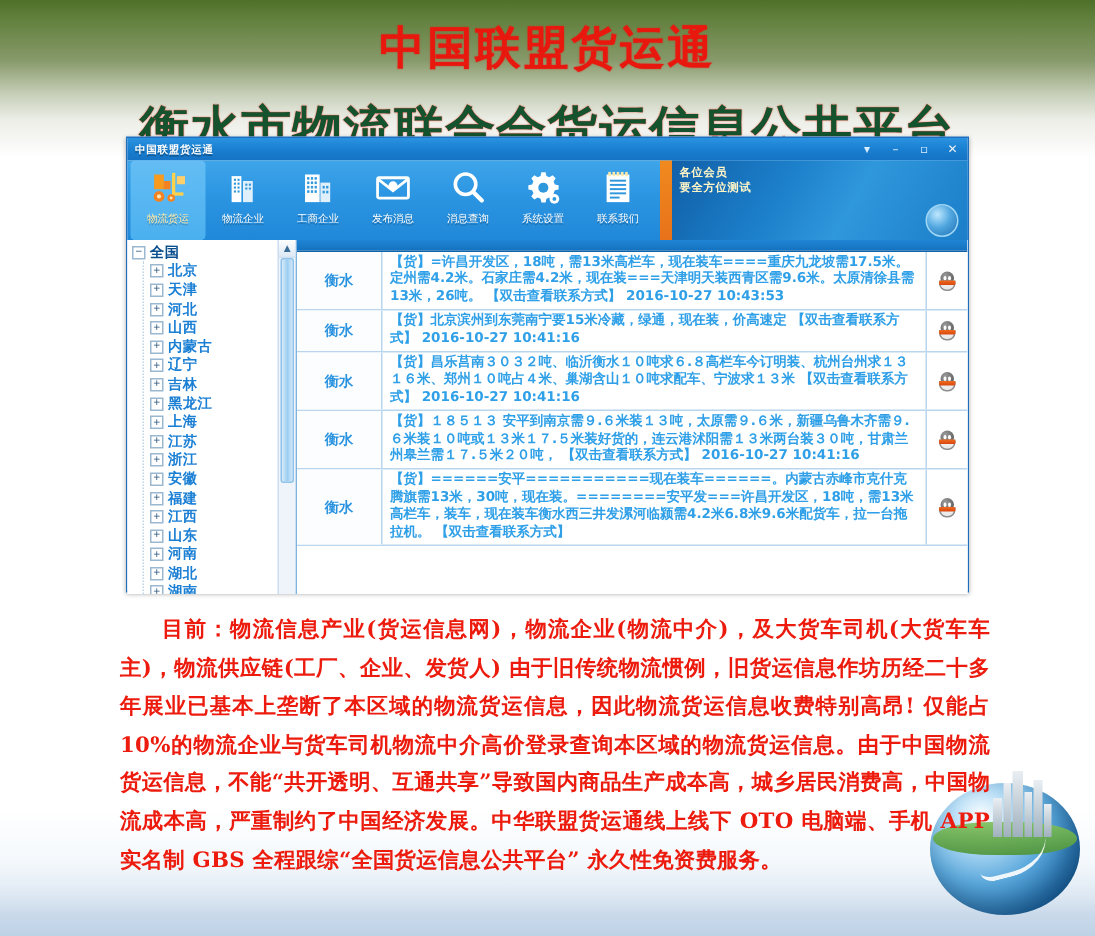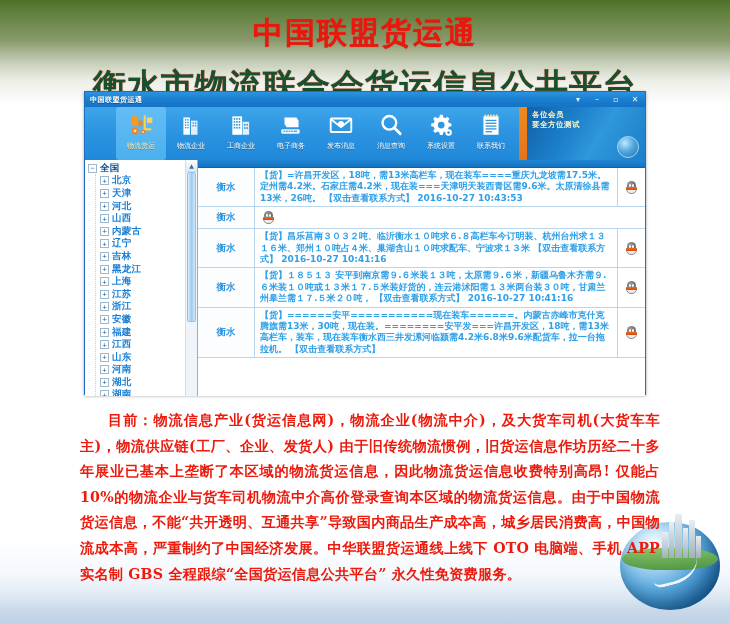--- a/index.html
+++ b/index.html
@@ -61,21 +61,21 @@
     font-size:8px;color:#dbeeff;
   }
   .wbtn.close{color:#f2f2f2;}
 
   
   #toolbar{
     height:53px;width:100%;box-sizing:border-box;display:flex;
     background:linear-gradient(to bottom,#3ea5ea 0%,#2c95e2 45%,#2088d8 100%);
     position:relative;
   }
-  .tb-items{display:flex;flex:0 0 auto;padding-left:2px;margin-left:29px;}
+  .tb-items{display:flex;flex:0 0 auto;padding-left:2px;}
   .tb-item{
     width:50px;height:53px;box-sizing:border-box;
     display:flex;flex-direction:column;align-items:center;justify-content:flex-start;
     padding-top:3px;
   }
   .tb-item.active{
     background:linear-gradient(to bottom,#64bdf4 0%,#4bb0ef 100%);
     border-radius:3px;
   }
   .tb-icon{height:30px;display:flex;align-items:center;justify-content:center;}
@@ -298,34 +298,20 @@
               <rect x="17" y="11" width="1.4" height="1.6" fill="#2f97dc"></rect>
               <rect x="14.8" y="14" width="1.4" height="1.6" fill="#2f97dc"></rect>
               <rect x="17" y="14" width="1.4" height="1.6" fill="#2f97dc"></rect>
             </svg>
           </div>
           <div class="tb-label">工商企业</div>
         </div>
         <div class="tb-item">
           <div class="tb-icon">
             <svg width="26" height="26" viewBox="0 0 24 24" fill="none" xmlns="http://www.w3.org/2000/svg">
-              <path d="M6 5h11l2 3v6H8L6 11z" fill="#ffffff"></path>
-              <rect x="3" y="16" width="17" height="4" rx="1" fill="#ffffff" opacity=".92"></rect>
-              <rect x="5" y="17.2" width="1.6" height="1.1" fill="#2f97dc"></rect>
-              <rect x="7.4" y="17.2" width="1.6" height="1.1" fill="#2f97dc"></rect>
-              <rect x="9.8" y="17.2" width="1.6" height="1.1" fill="#2f97dc"></rect>
-              <rect x="12.2" y="17.2" width="1.6" height="1.1" fill="#2f97dc"></rect>
-              <rect x="14.6" y="17.2" width="3" height="1.1" fill="#2f97dc"></rect>
-            </svg>
-          </div>
-          <div class="tb-label">电子商务</div>
-        </div>
-        <div class="tb-item">
-          <div class="tb-icon">
-            <svg width="26" height="26" viewBox="0 0 24 24" fill="none" xmlns="http://www.w3.org/2000/svg">
               <rect x="2.5" y="6" width="19" height="12.5" rx="1" stroke="#ffffff" stroke-width="1.7" fill="none"></rect>
               <path d="M3 7l9 7 9-7" stroke="#ffffff" stroke-width="1.7" fill="none"></path>
               <circle cx="12" cy="11" r="2.8" fill="#ffffff"></circle>
             </svg>
           </div>
           <div class="tb-label">发布消息</div>
         </div>
         <div class="tb-item">
           <div class="tb-icon">
             <svg width="26" height="26" viewBox="0 0 24 24" fill="none" xmlns="http://www.w3.org/2000/svg">
@@ -475,20 +461,21 @@
                 <span class="head"></span>
                 <span class="eyeL"></span>
                 <span class="eyeR"></span>
                 <span class="body"></span>
                 <span class="scarf"></span>
               </span>
             </div>
           </div>
           <div class="grow">
             <div class="gcell-region">衡水</div>
+            <div class="gcell-text"><span>【货】北京滨州到东莞南宁要15米冷藏，绿通，现在装，价高速定 【双击查看联系方式】</span>  <span class="stamp">2016-10-27 10:41:16</span></div>
             <div class="gcell-icon">
               <span class="qq">
                 <span class="head"></span>
                 <span class="eyeL"></span>
                 <span class="eyeR"></span>
                 <span class="body"></span>
                 <span class="scarf"></span>
               </span>
             </div>
           </div>

